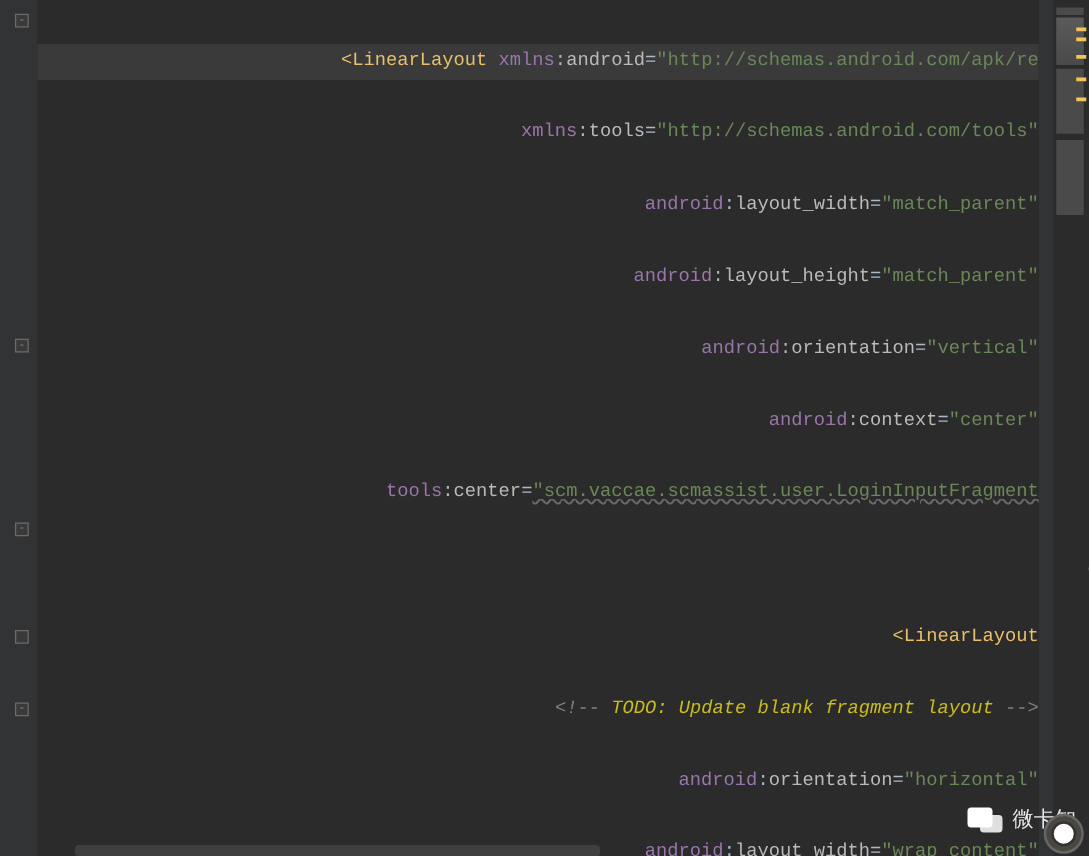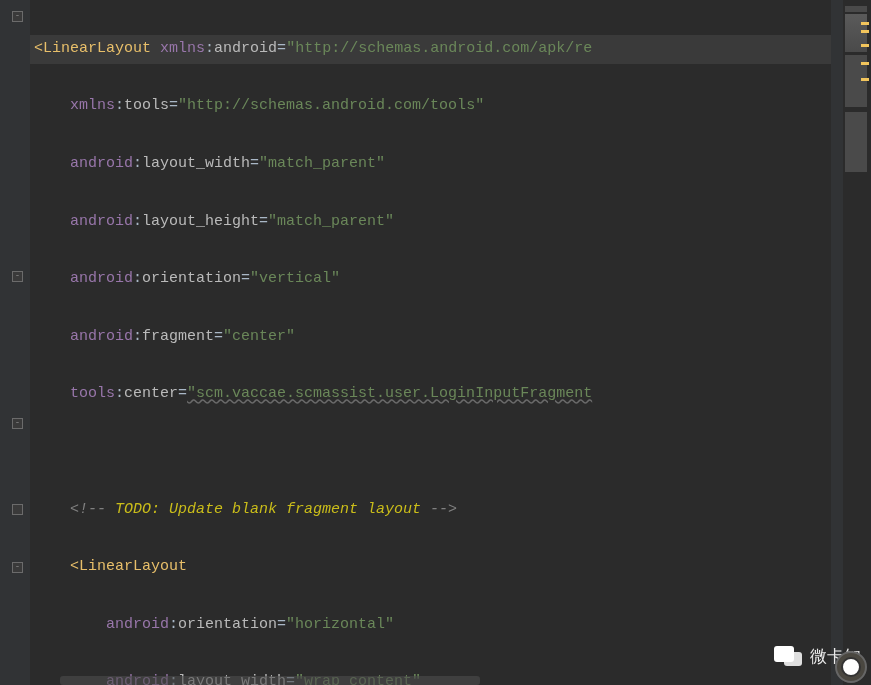--- a/index.html
+++ b/index.html
@@ -40,21 +40,21 @@
     text-align: center;
     color: #8a8a8a;
   }
   .code {
     flex: 1;
     padding-top: 6px;
     white-space: pre;
     overflow: hidden;
     position: relative;
   }
-  .line { padding-left: 4px; }
+  .line { padding-left: 4px; text-align: right; }
   .hl-line {
     background: #3a3a3a;
   }
   .t-tag { color: #e8bf6a; }
   .t-ns  { color: #9876aa; }
   .t-attr{ color: #bababa; }
   .t-eq  { color: #a9b7c6; }
   .t-str { color: #6a8759; }
   .t-comm{ color: #808080; font-style: italic; }
   .t-todo{ color: #cabd1a; font-style: italic; }
@@ -171,25 +171,25 @@
     <div class="fold" style="top:504px"></div>
     <div class="fold" style="top:562px">-</div>
   </div>
 
   <div class="code">
 <div class="line hl-line"><span class="t-tag">&lt;</span><span class="t-tag">LinearLayout</span><span> </span><span class="t-ns">xmlns</span><span class="t-sel">:</span><span class="t-attr">android</span><span class="t-eq">=</span><span class="t-url">"http://schemas.android.com/apk/re</span></div>
 <div class="line">    <span class="t-ns">xmlns</span><span class="t-sel">:</span><span class="t-attr">tools</span><span class="t-eq">=</span><span class="t-url">"http://schemas.android.com/tools"</span></div>
 <div class="line">    <span class="t-ns">android</span><span class="t-sel">:</span><span class="t-attr">layout_width</span><span class="t-eq">=</span><span class="t-str">"match_parent"</span></div>
 <div class="line">    <span class="t-ns">android</span><span class="t-sel">:</span><span class="t-attr">layout_height</span><span class="t-eq">=</span><span class="t-str">"match_parent"</span></div>
 <div class="line">    <span class="t-ns">android</span><span class="t-sel">:</span><span class="t-attr">orientation</span><span class="t-eq">=</span><span class="t-str">"vertical"</span></div>
-<div class="line">    <span class="t-ns">android</span><span class="t-sel">:</span><span class="t-attr">fragment</span><span class="t-eq">=</span><span class="t-str">"center"</span></div>
+<div class="line">    <span class="t-ns">android</span><span class="t-sel">:</span><span class="t-attr">context</span><span class="t-eq">=</span><span class="t-str">"center"</span></div>
 <div class="line">    <span class="t-ns">tools</span><span class="t-sel">:</span><span class="t-attr">center</span><span class="t-eq">=</span><span class="t-str wavy">"scm.vaccae.scmassist.user.LoginInputFragment</span></div>
 <div class="line"> </div>
+<div class="line">    <span class="t-tag">&lt;</span><span class="t-tag">LinearLayout</span></div>
 <div class="line">    <span class="t-comm">&lt;!-- </span><span class="t-todo">TODO: Update blank fragment layout</span><span class="t-comm"> --&gt;</span></div>
-<div class="line">    <span class="t-tag">&lt;</span><span class="t-tag">LinearLayout</span></div>
 <div class="line">        <span class="t-ns">android</span><span class="t-sel">:</span><span class="t-attr">orientation</span><span class="t-eq">=</span><span class="t-str">"horizontal"</span></div>
 <div class="line">        <span class="t-ns">android</span><span class="t-sel">:</span><span class="t-attr">layout_width</span><span class="t-eq">=</span><span class="t-str">"wrap_content"</span></div>
 
 
 
 
 
 
 
 

